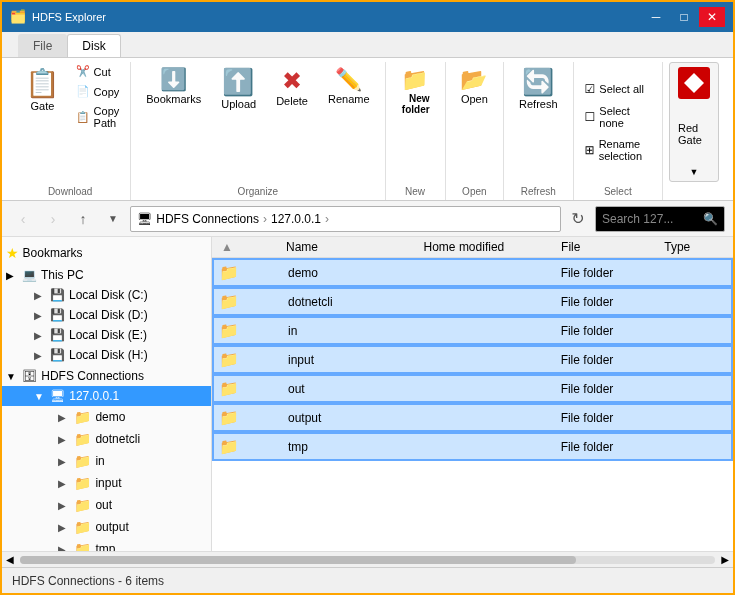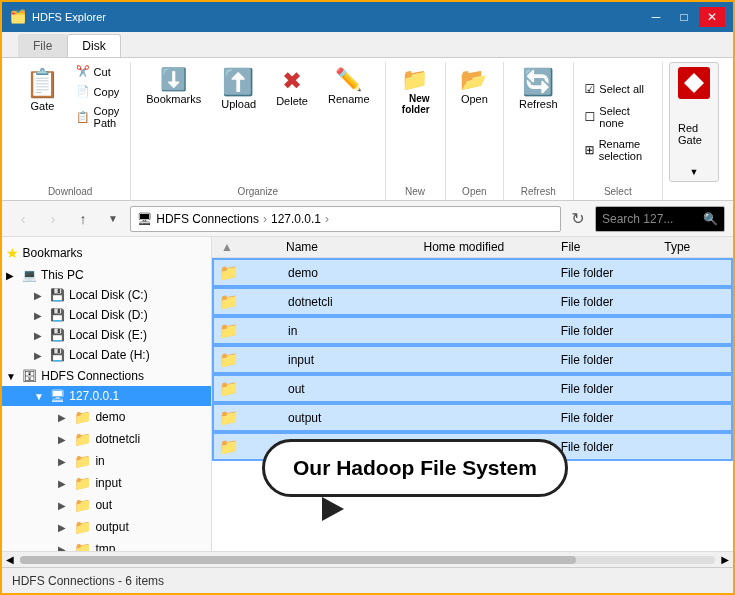--- a/index.html
+++ b/index.html
@@ -262,21 +262,21 @@
         <span>Local Disk (D:)</span>
       </div>
       <div class="sidebar-item indent2">
         <span class="expander">▶</span>
         <span>💾</span>
         <span>Local Disk (E:)</span>
       </div>
       <div class="sidebar-item indent2">
         <span class="expander">▶</span>
         <span>💾</span>
-        <span>Local Date (H:)</span>
+        <span>Local Disk (H:)</span>
       </div>
 
       <div class="sidebar-section">
         <span style="font-size:10px;width:12px;">▼</span>
         <span>🗄</span>
         <span>HDFS Connections</span>
       </div>
       <div class="sidebar-item indent2 selected">
         <span style="font-size:10px;width:12px;">▼</span>
         <span>🖥</span>
@@ -385,28 +385,20 @@
       <div class="file-row selected">
         <div class="file-icon">
             <span class="folder-emoji">📁</span>
           </div>
         <div class="col-name">tmp</div>
         <div class="col-date"></div>
         <div class="col-type">File folder</div>
         <div class="col-size"></div>
       </div>
 
-      <div style="position:absolute; bottom:30px; left:50px; right:10px; display:flex; align-items:flex-end;">
-        <div style="display:flex; flex-direction:column; align-items:flex-start;">
-          <div style="border: 3px solid #222; border-radius: 50px; padding: 14px 28px; font-size: 21px; font-weight: bold; background: white; white-space: nowrap;">
-            <span>Our Hadoop File System</span>
-          </div>
-          <div style="margin-left:60px; width:0; height:0; border-left:22px solid #222; border-top:12px solid transparent; border-bottom:12px solid transparent;"></div>
-        </div>
-      </div>
     </div>
   </div>
 
   <div class="hscroll">
     <span style="padding:0 4px; cursor:pointer; font-size:10px;">◀</span>
     <div style="flex:1; background:#ddd; height:8px; border-radius:4px; margin:0 2px;">
       <div style="width:80%; background:#bbb; height:8px; border-radius:4px;"></div>
     </div>
     <span style="padding:0 4px; cursor:pointer; font-size:10px;">▶</span>
   </div>

